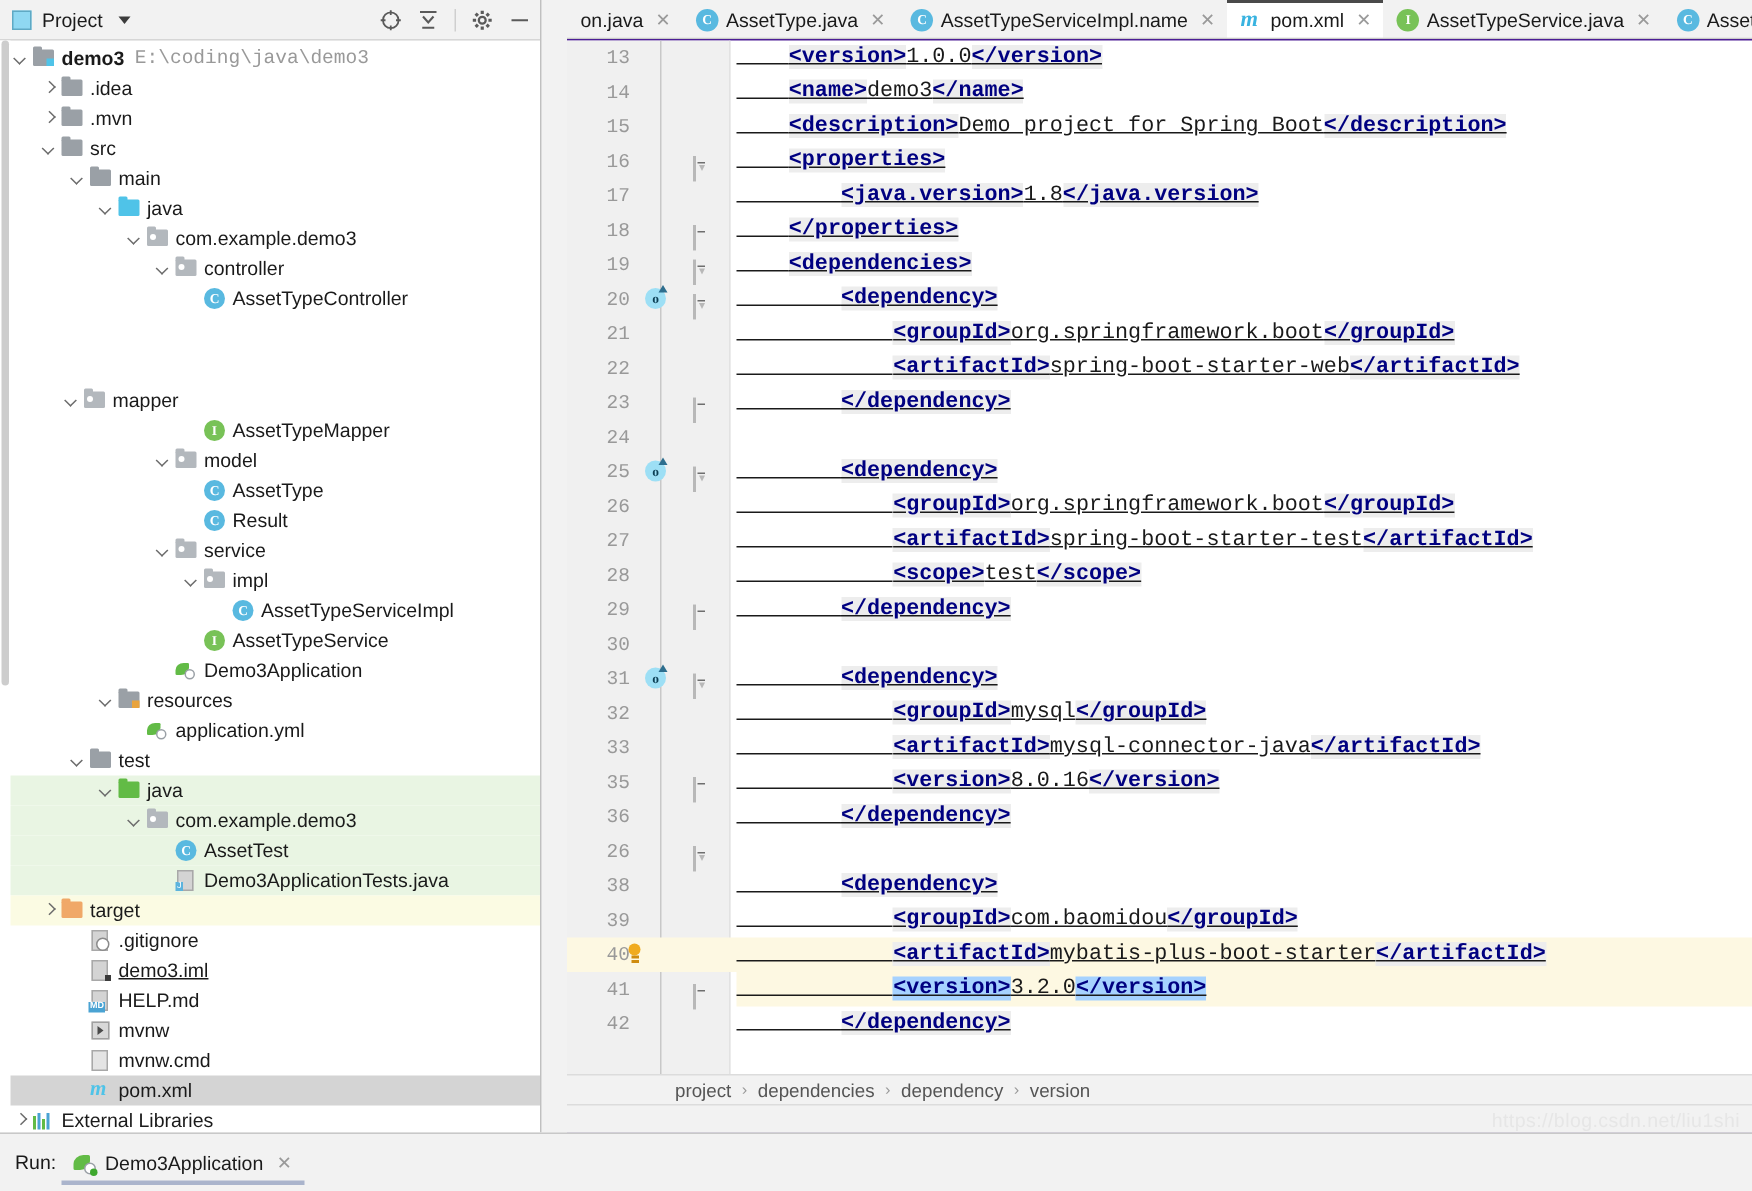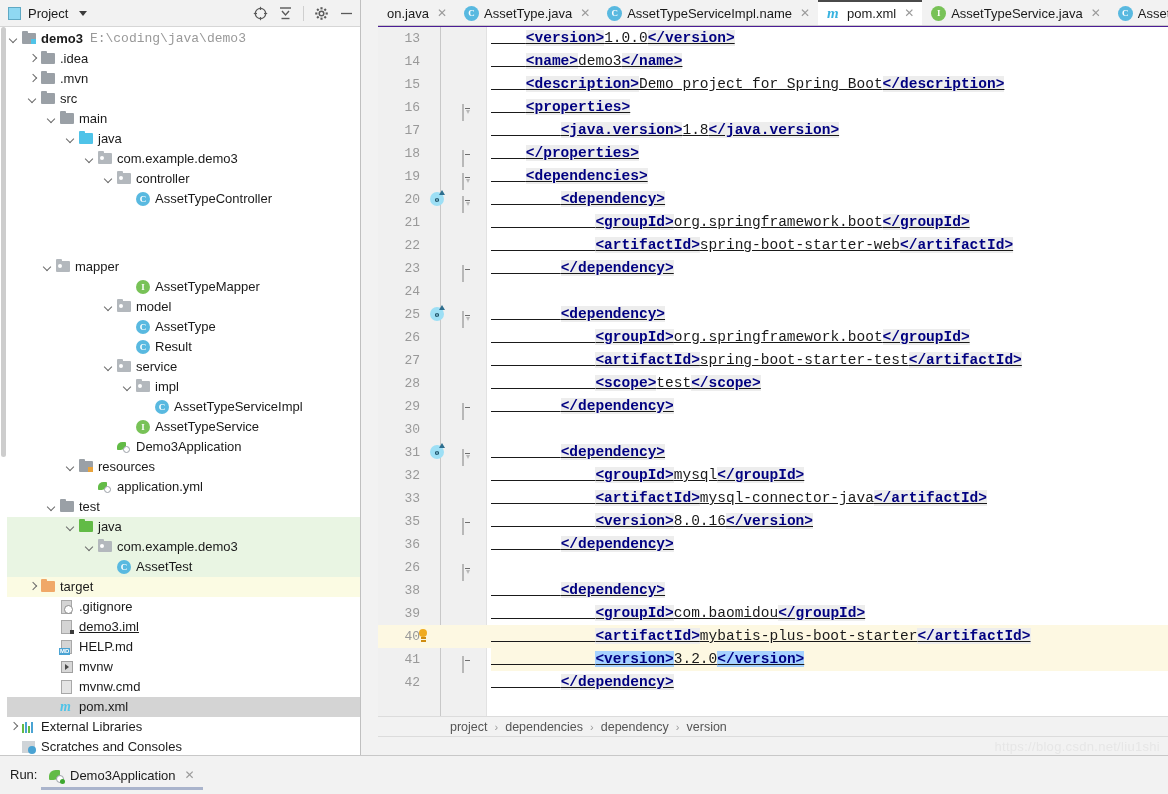--- a/index.html
+++ b/index.html
@@ -466,20 +466,28 @@
           </span>
           <span class="lbl">com.example.demo3</span>
         </div>
         <div class="row hl-green" style="padding-left: 103px;">
           <span class="arrow "></span>
           <span class="ico">
             <span class="circ ctest">C</span>
           </span>
           <span class="lbl">AssetTest</span>
         </div>
+        <div class="row hl-green" style="padding-left: 103px;">
+          <span class="arrow "></span>
+          <span class="ico">
+            <span class="doc"></span>
+            <span class="doc-badge" style="left:1px;bottom:1px">J</span>
+          </span>
+          <span class="lbl">Demo3ApplicationTests.java</span>
+        </div>
         <div class="row hl-yellow" style="padding-left: 27px;">
           <span class="arrow right"></span>
           <span class="ico">
             <span class="f-orange"></span>
           </span>
           <span class="lbl">target</span>
         </div>
         <div class="row" style="padding-left: 46px;">
           <span class="arrow "></span>
           <span class="ico">

